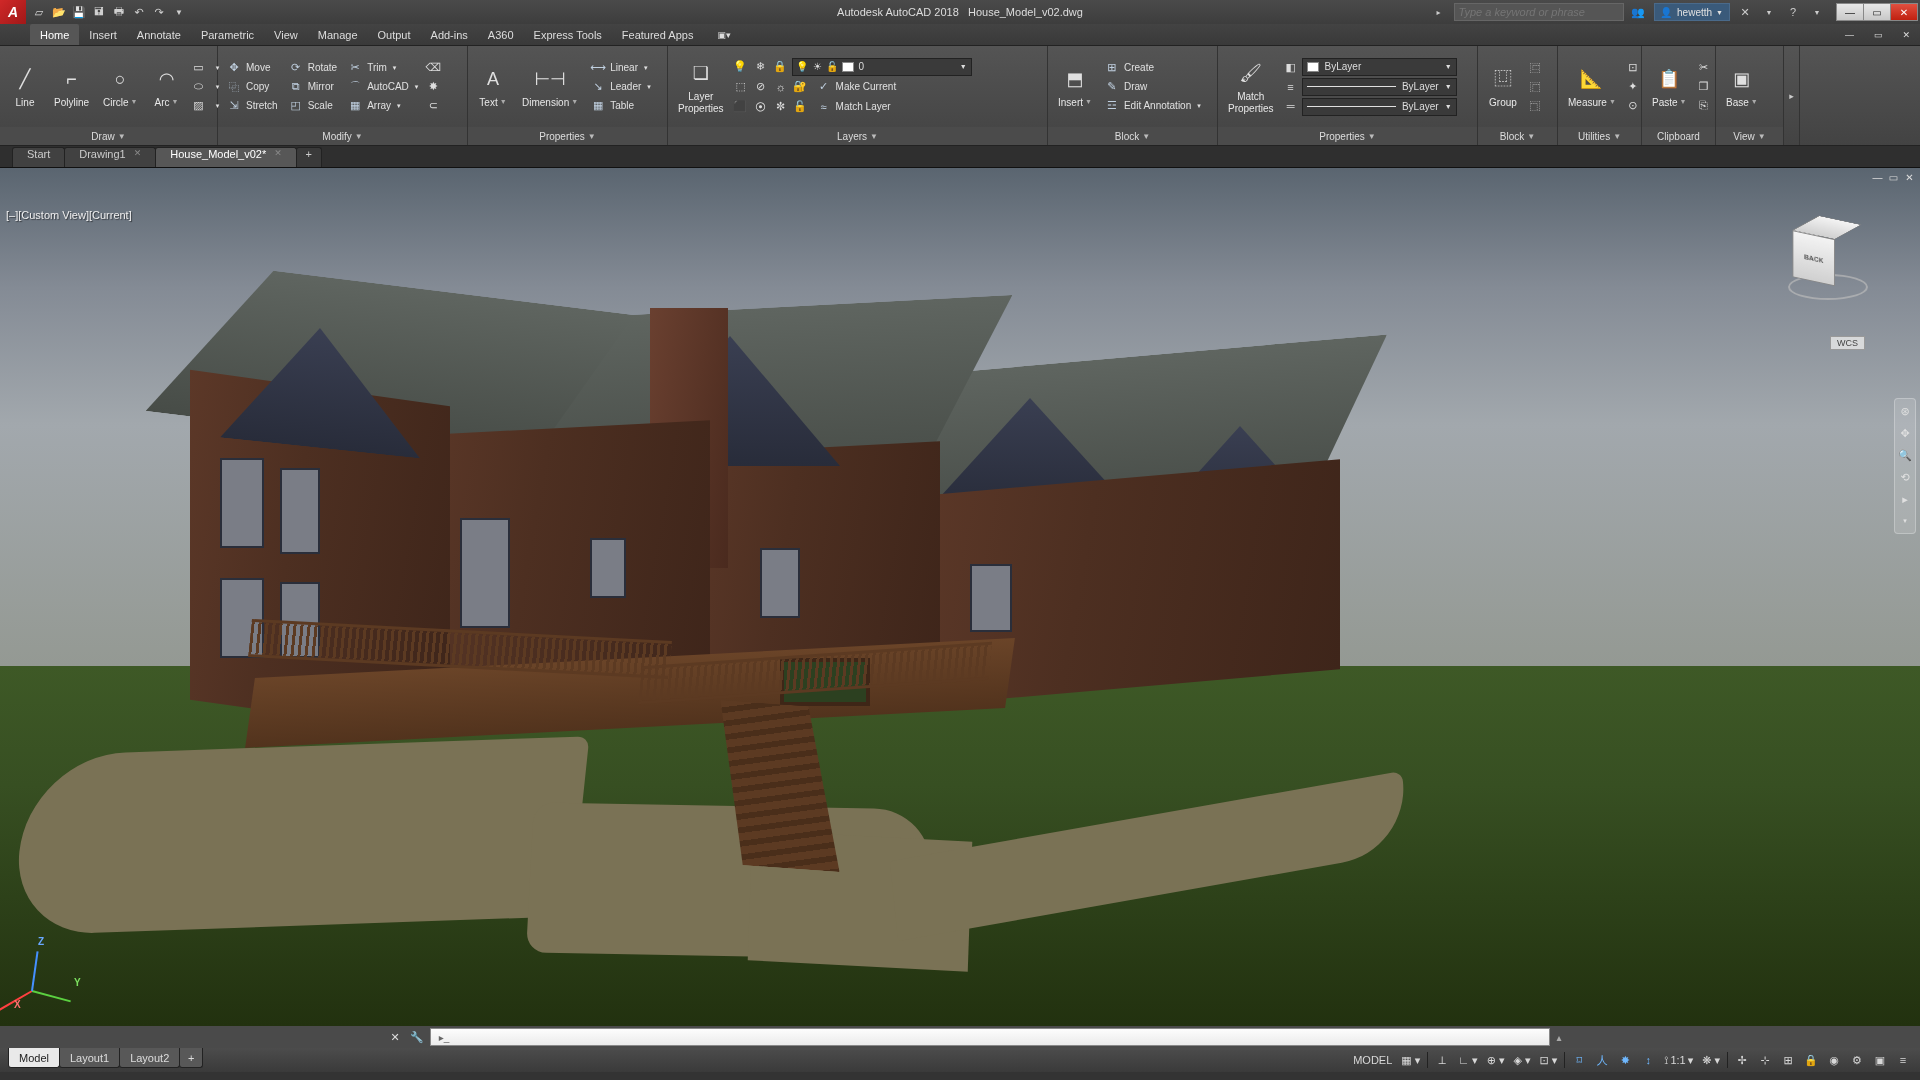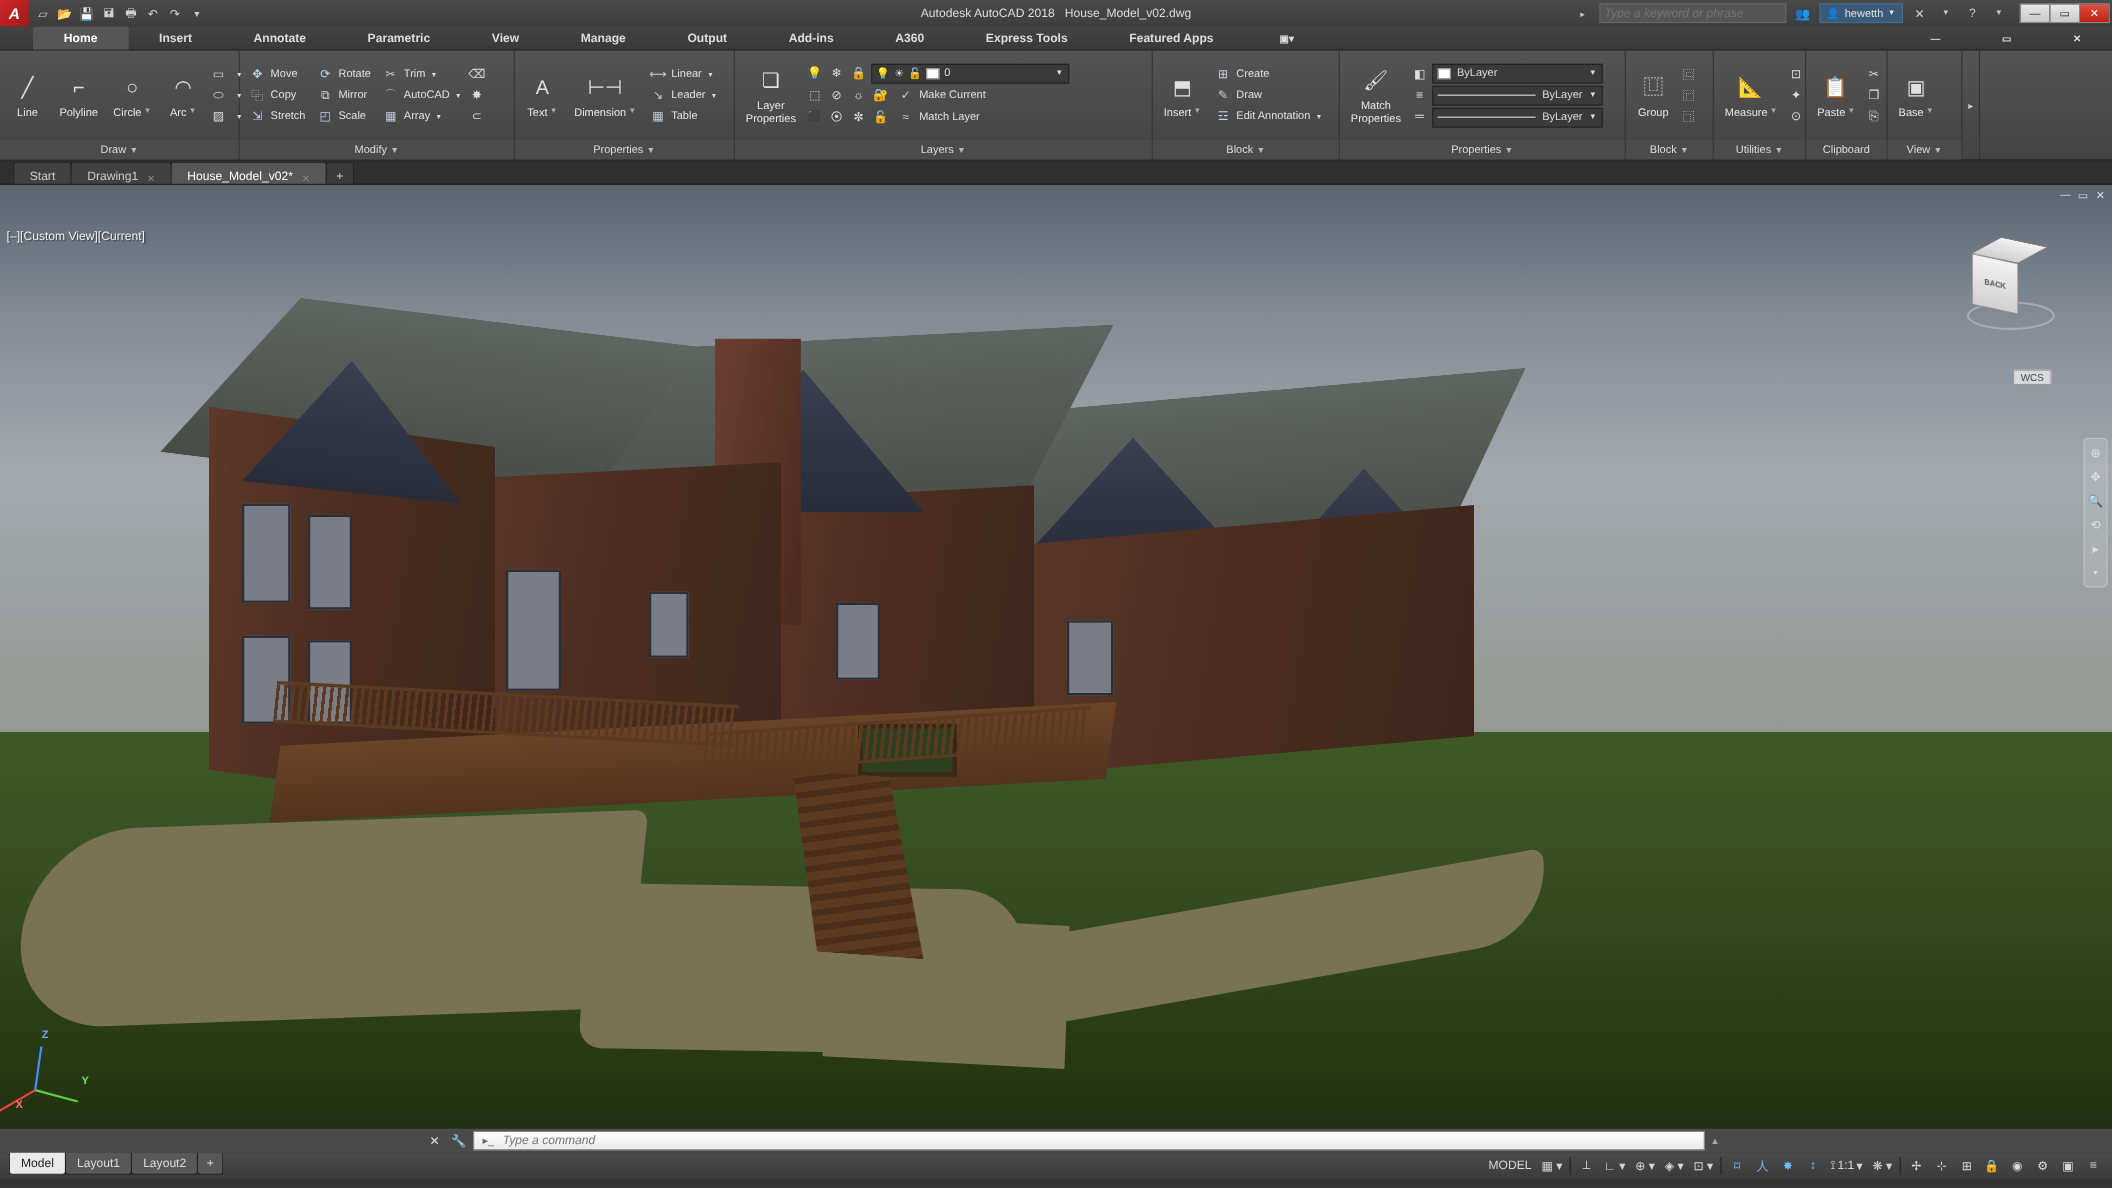--- a/index.html
+++ b/index.html
@@ -16,21 +16,21 @@
 .user-box { height: 18px; background: #3a5a7a; border: 1px solid #4a6a8a; padding: 0 6px; font-size: 10px; color: #e0e0e0; display: flex; align-items: center; gap: 4px; }
 .tr-icon { width: 18px; height: 18px; display:flex; align-items:center; justify-content:center; color:#ccc; cursor:pointer; font-size:11px; }
 .win-ctrl { display:flex; margin-left: 4px; }
 .win-btn { width: 28px; height: 18px; display: flex; align-items: center; justify-content: center; background: linear-gradient(#e8e8e8,#c8c8c8); border: 1px solid #888; cursor: pointer; font-size: 10px; color: #222; }
 .win-btn.min{ margin-right:-1px;}
 .win-btn.max{ margin-right:-1px;}
 .win-btn.close { background: linear-gradient(#e05040,#c02010); color: #fff; }
 
 
 .menubar { height: 22px; background: linear-gradient(#434343,#393939); display: flex; align-items: stretch; padding-left: 30px; border-bottom:1px solid #222;}
-.menu-item { padding: 0 28px; display: flex; align-items: center; color: #ddd; font-size: 11px; cursor: pointer; font-weight: bold; }
+.menu-item { padding: 0 10px; display: flex; align-items: center; color: #ddd; font-size: 11px; cursor: pointer; }
 .menu-item.active { background: #565656; color: #fff; border-radius:2px 2px 0 0;}
 
 
 .ribbon { height: 100px; background: linear-gradient(#545454,#434343); display: flex; border-bottom: 1px solid #222; }
 .panel { border-right: 1px solid #333; display: flex; flex-direction: column; }
 .panel-body { flex: 1; display: flex; align-items: center; padding: 2px 4px; gap: 2px;}
 .panel-title { height: 18px; display: flex; align-items: center; justify-content: center; color: #ddd; font-size: 10px; background: #4b4b4b; gap:3px; cursor:pointer;}
 .panel-title .drop { font-size:8px; color:#bbb; }
 
 .big-tool { display: flex; flex-direction: column; align-items: center; gap: 2px; padding: 2px 6px; cursor: pointer; color: #e8e8e8; font-size: 10px; text-align:center; line-height:1.2; border-radius:2px;}
@@ -46,21 +46,21 @@
 .icon-row{ display:flex; gap:1px;}
 
 .layer-dd{ width:180px; height:18px; background:#3a3a3a; border:1px solid #222; display:flex; align-items:center; gap:4px; padding:0 4px; color:#ddd; font-size:10px; cursor:pointer;}
 .layer-dd .sw{ width:12px; height:10px; background:#fff; border:1px solid #888;}
 .prop-dd{ width:155px; height:18px; background:#3a3a3a; border:1px solid #222; display:flex; align-items:center; gap:6px; padding:0 4px; color:#ddd; font-size:10px; cursor:pointer;}
 .prop-dd .sw{ width:12px; height:10px; border:1px solid #888;}
 .prop-dd .ln{ flex:1; height:0; border-top:1px solid #e0e0e0;}
 
 
 .filetabs { height: 22px; background: #2f2f2f; display: flex; align-items: flex-end; padding-left: 12px; gap: 0; border-bottom:1px solid #111;}
-.ftab { height: 20px; padding: 0 14px; display: flex; align-items: flex-end; color: #ccc; font-size: 11px; background: #414141; border: 1px solid #222; border-bottom: none; margin-right:-1px; cursor: pointer; position:relative; border-radius:3px 3px 0 0;}
+.ftab { height: 20px; padding: 0 14px; display: flex; align-items: flex-start; color: #ccc; font-size: 11px; background: #414141; border: 1px solid #222; border-bottom: none; margin-right:-1px; cursor: pointer; position:relative; border-radius:3px 3px 0 0;}
 .ftab .xb{ margin-left:8px; color:#888; font-size:9px;}
 .ftab.active { background: #575757; color: #fff; }
 .ftab.new { width: 26px; padding: 0; justify-content: center; background:#3a3a3a;}
 
 
 .viewport { position: relative; height: 858px; background: linear-gradient(to bottom,
   #5a6570 0%, #848b95 14%, #a2a8ad 30%, #949993 58%,
   #3e5926 58%, #374f22 72%, #2d4119 85%, #22310f 100%);
   overflow:hidden;}
 .vp-label { position: absolute; top: 4px; left: 6px; color: #efefef; font-size: 11px; text-shadow: 1px 1px 1px #00000080; margin-top: 37px; }
@@ -655,21 +655,20 @@
     <div class="al al-x">X</div>
   </div>
 </div>
 
 <div class="cmdbar">
   <div class="cmdbar-spacer"></div>
   <div class="cmd-left-ico">✕</div>
   <div class="cmd-left-ico">🔧</div>
   <div class="cmd-box">
     <div class="cmd-ico">▸_</div>
-    <input class="cmd-input" placeholder="Type a command" style="">
   </div>
   <div class="cmd-handle">▴</div>
 </div>
 
 <div class="statusbar">
   <div class="layout-tabs">
     <div class="ltab active">Model</div>
     <div class="ltab">Layout1</div>
     <div class="ltab">Layout2</div>
     <div class="ltab new">+</div>

